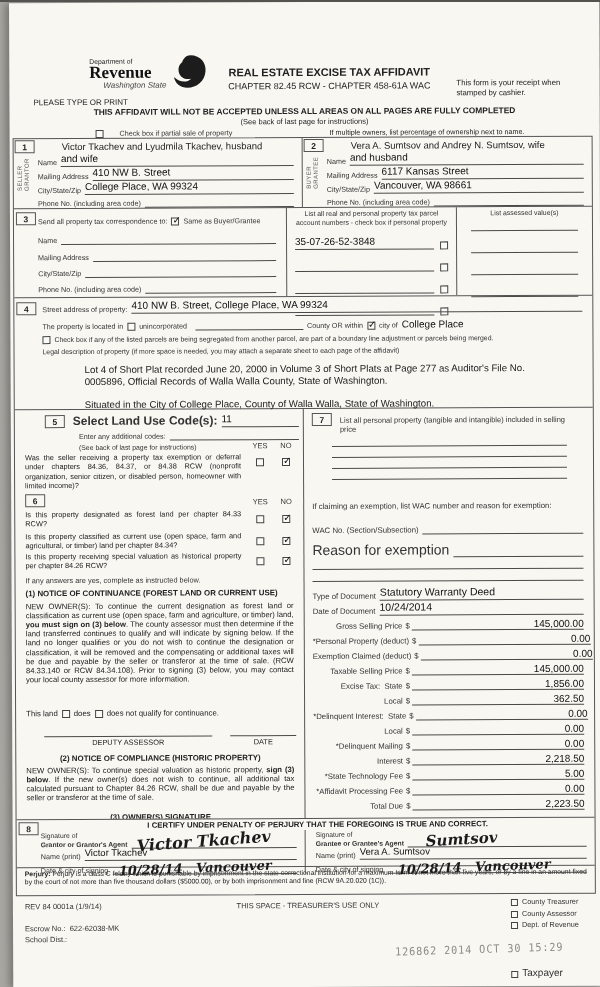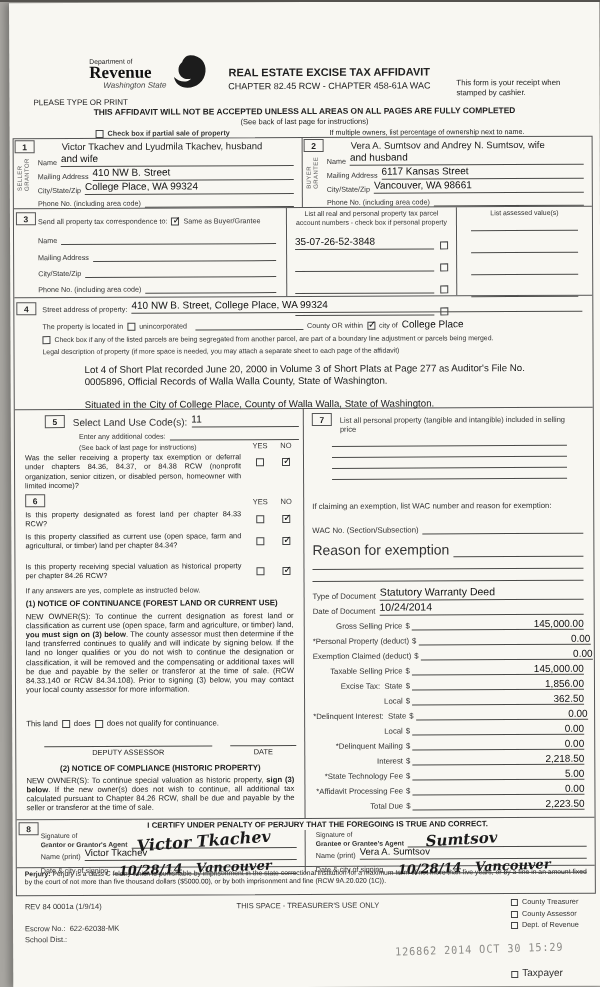--- a/index.html
+++ b/index.html
@@ -90,21 +90,21 @@
           </svg>
       </span>
     </div>
   </div>
   <div class="hdr-abs" style="left:24px; top:95px; font-size:8px; color:#222;">PLEASE TYPE OR PRINT</div>
   <div class="hdr-abs bold" style="left:170px; top:64px; width:300px; text-align:center; font-size:11px;">REAL ESTATE EXCISE TAX AFFIDAVIT</div>
   <div class="hdr-abs" style="left:170px; top:79px; width:300px; text-align:center; font-size:9px;">CHAPTER 82.45 RCW - CHAPTER 458-61A WAC</div>
   <div class="hdr-abs" style="left:447px; top:77px; width:112px; font-size:7.8px; line-height:1.3; color:#222;">This form is your receipt when stamped by cashier.</div>
   <div class="hdr-abs bold" style="left:0; top:104px; width:100%; text-align:center; font-size:8.4px;">THIS AFFIDAVIT WILL NOT BE ACCEPTED UNLESS ALL AREAS ON ALL PAGES ARE FULLY COMPLETED</div>
   <div class="hdr-abs" style="left:0; top:115px; width:100%; text-align:center; font-size:7.5px;">(See back of last page for instructions)</div>
-  <div class="hdr-abs fline" style="left:86px; top:126px; gap:4px;font-weight:bold;">
+  <div class="hdr-abs fline" style="left:86px; top:126px; gap:16px;">
     <span class="cb"></span>
     <span class="lbl">Check box if partial sale of property</span>
   </div>
   <div class="hdr-abs" style="left:320px; top:126px; font-size:7.2px;">If multiple owners, list percentage of ownership next to name.</div>
 
   <div class="form">
 
     <div class="row-parties">
       <div class="party seller">
         <div class="rail">
@@ -235,21 +235,21 @@
       </div>
       <div class="small" style="padding-left:20px; margin-top:4px;">Legal description of property (if more space is needed, you may attach a separate sheet to each page of the affidavit)</div>
       <div style="margin:9px 30px 0 62px; font-size:9.7px; line-height:1.25;">Lot 4 of Short Plat recorded June 20, 2000 in Volume 3 of Short Plats at Page 277 as Auditor's File No. 0005896, Official Records of Walla Walla County, State of Washington.</div>
       <div style="margin:11px 30px 0 62px; font-size:9.7px;">Situated in the City of College Place, County of Walla Walla, State of Washington.</div>
     </div>
 
     <div class="row-cols">
       <div class="colL">
         <div class="fline" style="margin-left:26px; height:14px;">
           <div class="numbox">5</div>
-          <span class="lbl" style="font-size:10px; margin-left:8px;">Select Land Use Code(s):</span>
+          <span class="lbl" style="font-size:12px; margin-left:8px;font-weight:bold;">Select Land Use Code(s):</span>
           <span class="ul"><span class="val">11</span></span>
         </div>
         <div class="fline" style="margin-left:60px; margin-top:3px; height:10px;">
           <span class="lbl">Enter any additional codes:</span>
           <span class="ul"></span>
         </div>
         <div class="fline" style="margin-top:1px;">
           <span class="small" style="margin-left:60px; flex:1;">(See back of last page for instructions)</span>
           <span class="yn">YES</span>
           <span class="yn">NO</span>
@@ -268,21 +268,21 @@
         <div class="fline" style="margin-top:3px; align-items:flex-start;">
           <span class="qtxt">Is this property designated as forest land per chapter 84.33 RCW?</span>
           <span class="cbcol"><span class="cb"></span></span>
           <span class="cbcol"><span class="cb checked"></span></span>
         </div>
         <div class="fline" style="margin-top:3px; align-items:flex-start;">
           <span class="qtxt">Is this property classified as current use (open space, farm and agricultural, or timber) land per chapter 84.34?</span>
           <span class="cbcol"><span class="cb"></span></span>
           <span class="cbcol"><span class="cb checked"></span></span>
         </div>
-        <div class="fline" style="margin-top:12px; align-items:flex-start;">
+        <div class="fline" style="margin-top:2px; align-items:flex-start;">
           <span class="qtxt">Is this property receiving special valuation as historical property per chapter 84.26 RCW?</span>
           <span class="cbcol"><span class="cb"></span></span>
           <span class="cbcol"><span class="cb checked"></span></span>
         </div>
         <div class="small" style="margin:5px 0 0 6px; font-size:7.4px;">If any answers are yes, complete as instructed below.</div>
         <div class="bold" style="margin:4px 0 0 6px; font-size:7.9px;">(1) NOTICE OF CONTINUANCE (FOREST LAND OR CURRENT USE)</div>
         <div class="para" style="margin:4px 6px 0 6px;"><span>NEW OWNER(S):  To continue the current designation as forest land or classification as current use (open space, farm and agriculture, or timber) land, </span><span class="bold">you must sign on (3) below</span><span>.  The county assessor must then determine if the land transferred continues to qualify and will indicate by signing below.  If the land no longer qualifies or you do not wish to continue the designation or classification, it will be removed and the compensating or additional taxes will be due and payable by the seller or transferor at the time of sale.  (RCW 84.33.140 or RCW 84.34.108).  Prior to signing (3) below, you may contact your local county assessor for more information.</span></div>
         <div class="fline" style="margin:24px 0 0 6px; gap:4px; font-size:7.8px;">
           <span>This land</span>
           <span class="cb"></span>

